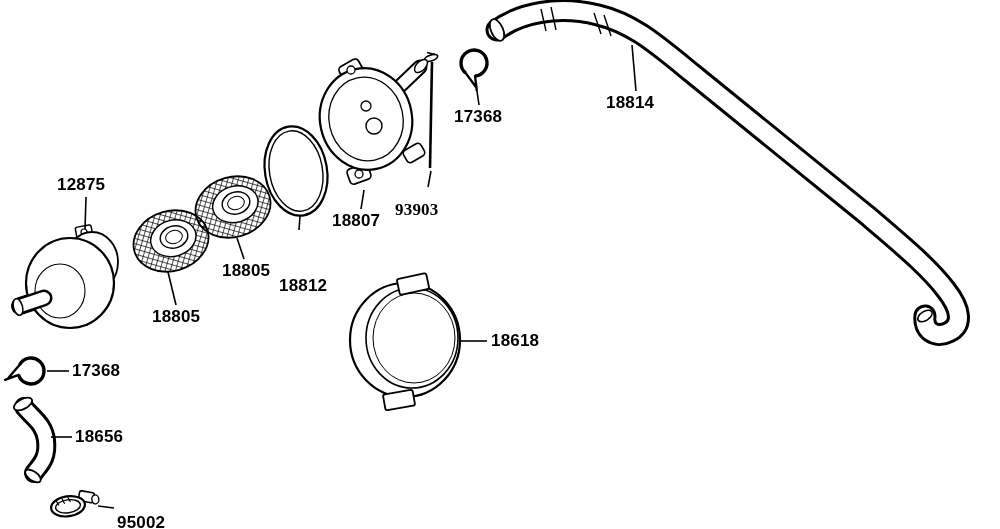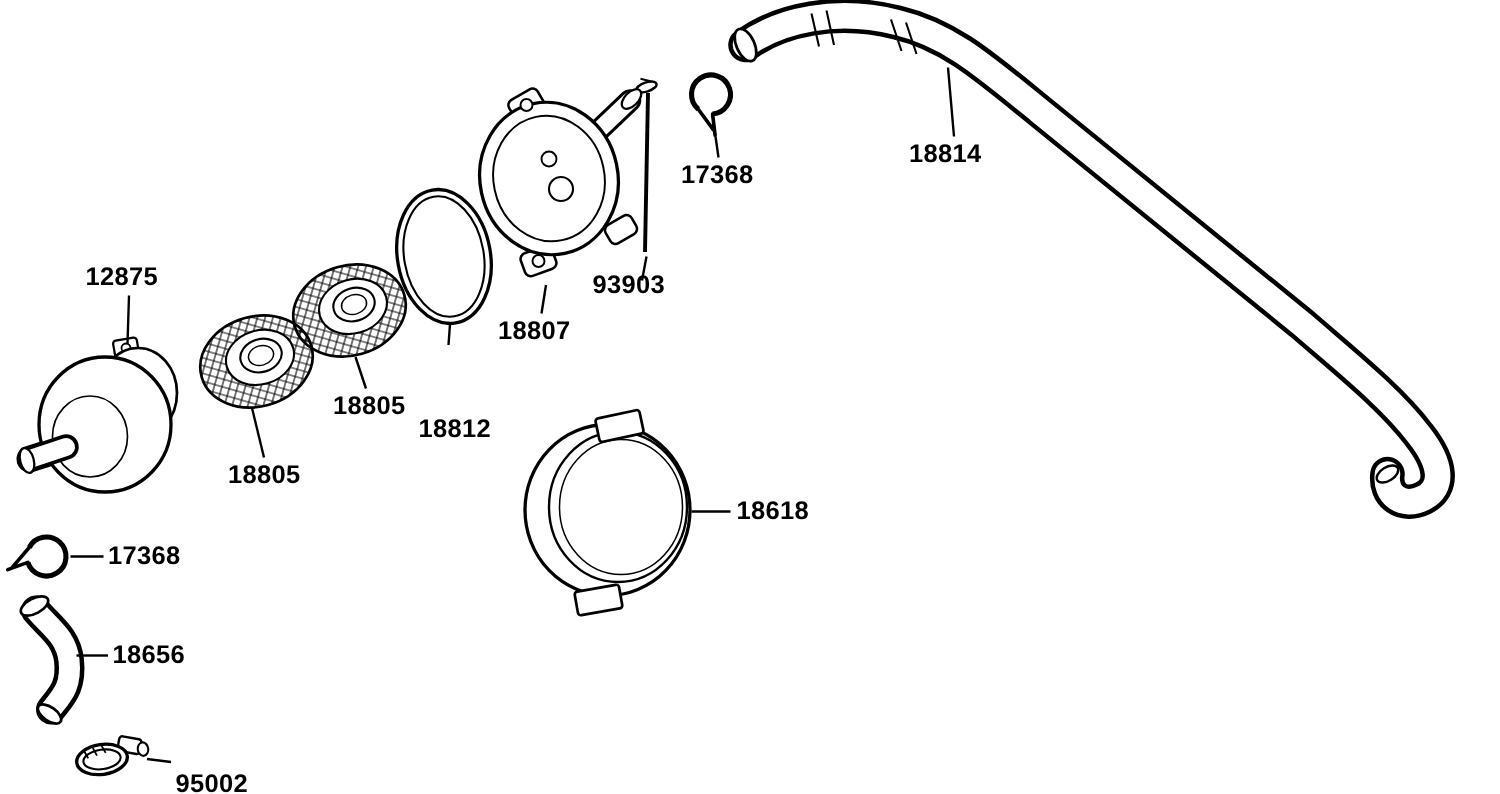--- a/index.html
+++ b/index.html
@@ -134,21 +134,21 @@
       <line x1="72" y1="437" x2="51" y2="437"></line>
       <line x1="114" y1="508" x2="98" y2="506"></line>
     </g>
   </svg>
 
   <div class="label" style="left:57px;  top:175px;">12875</div>
   <div class="label" style="left:152px; top:307px;">18805</div>
   <div class="label" style="left:222px; top:261px;">18805</div>
   <div class="label" style="left:279px; top:232px;margin-top:44px;">18812</div>
   <div class="label" style="left:332px; top:211px;">18807</div>
-  <div class="label" style="left:395px; top:180px;">93903</div>
+  <div class="label" style="left:395px; top:200px;font-family:Liberation Serif, serif;">93903</div>
   <div class="label" style="left:454px; top:107px;">17368</div>
   <div class="label" style="left:606px; top:93px;">18814</div>
   <div class="label" style="left:491px; top:331px;">18618</div>
   <div class="label" style="left:72px;  top:361px;">17368</div>
   <div class="label" style="left:75px;  top:427px;">18656</div>
   <div class="label" style="left:117px; top:485px;margin-top:28px;">95002</div>
 
 </div>
 
 </body></html>

